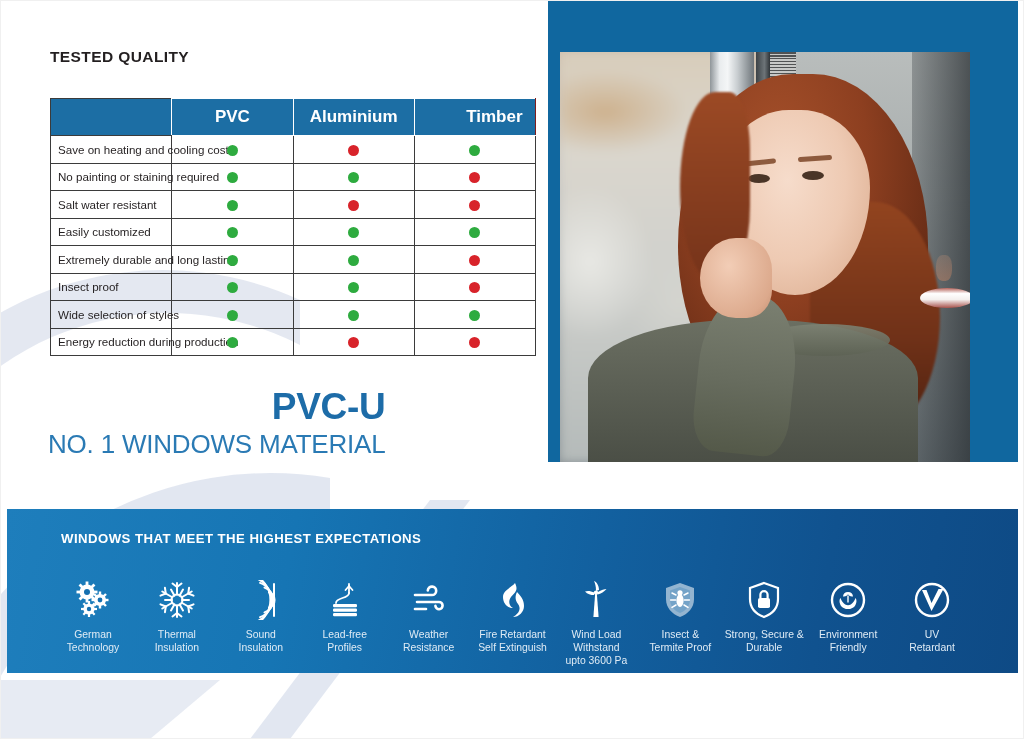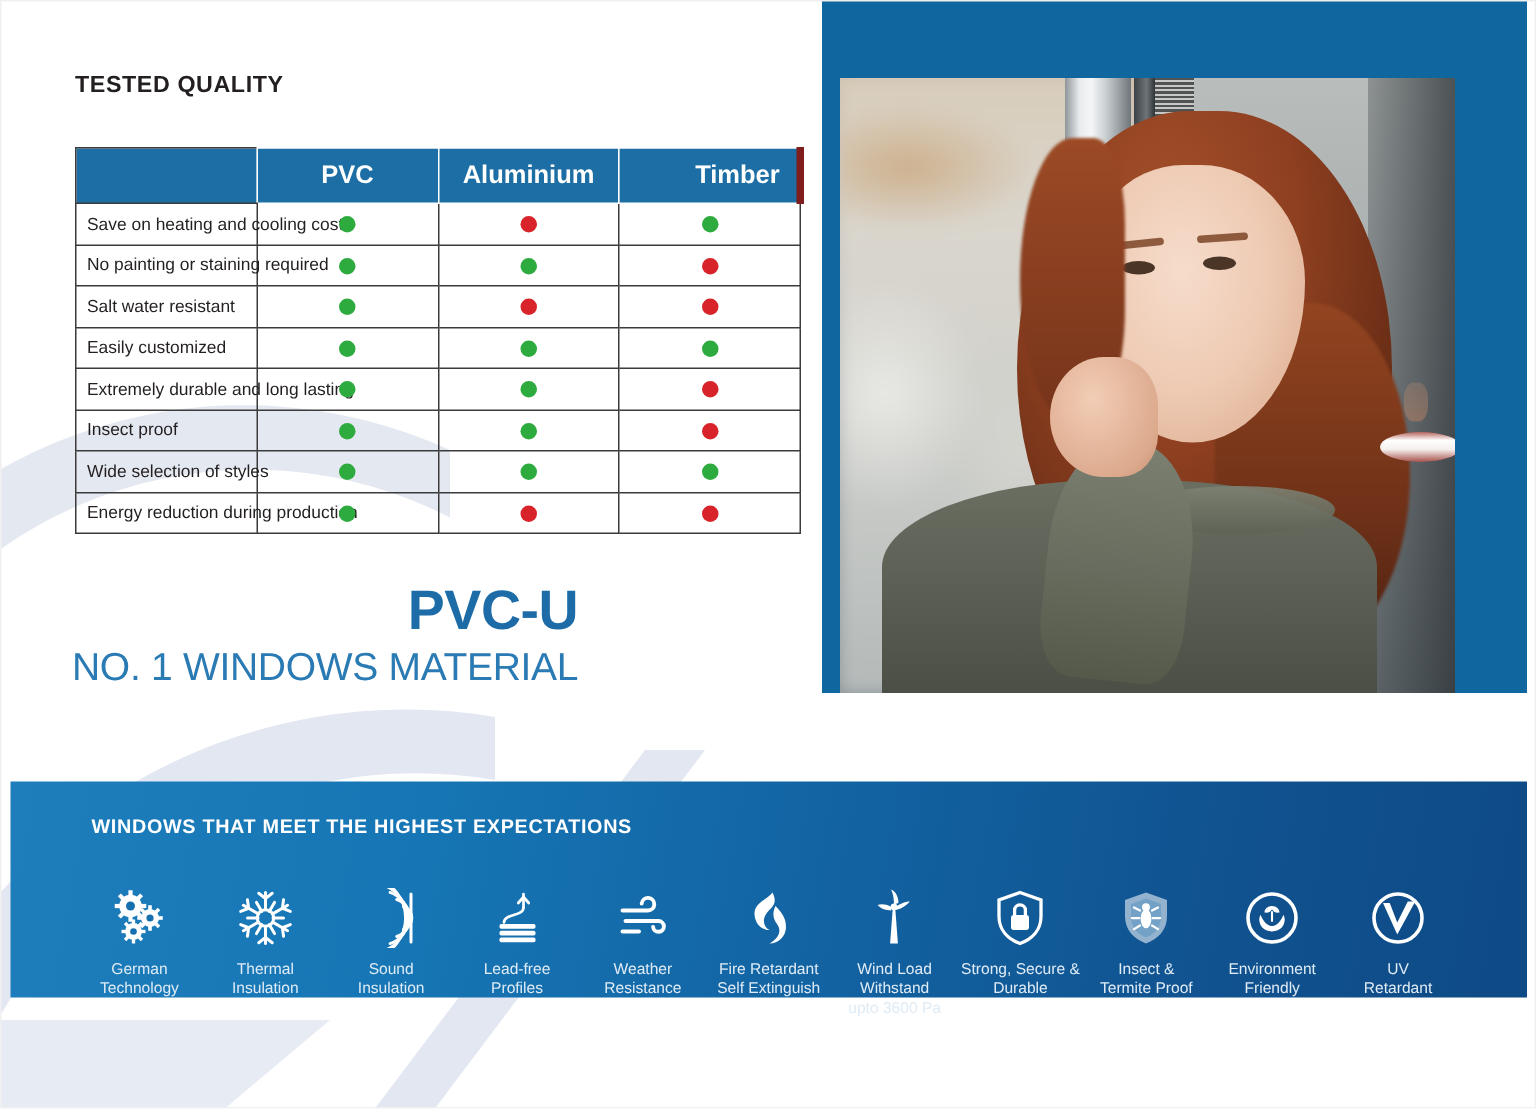--- a/index.html
+++ b/index.html
@@ -14,21 +14,21 @@
       letter-spacing:.4px;color:#231f20;z-index:3;}
 
   
   .tbl{position:absolute;left:50px;top:98px;width:486px;border-collapse:collapse;z-index:3;
        table-layout:fixed;}
   .tbl td,.tbl th{border:1px solid #3b3b3b;padding:0;}
   .tbl thead th{background:#1c6ea4;color:#ffffff;height:36px;font-size:17px;font-weight:bold;
        border:1px solid #ffffff;}
   .tbl thead th.blank{background:#1c6ea4;border-left:1px solid #3b3b3b;border-top:1px solid #3b3b3b;
        border-bottom:1px solid #3b3b3b;}
-  .tbl thead th.lastc{border-right:5px solid #7f1d1d;padding-left:39px;}
+  .tbl thead th.lastc{border-right:1px solid #7f1d1d;padding-left:39px;}
   .tbl tbody td{height:26.5px;font-size:11.6px;color:#231f20;}
   .tbl tbody td.lbl{padding-left:7px;text-align:left;white-space:nowrap;}
   .tbl tbody td.mark{text-align:center;}
   .dot{display:inline-block;width:11px;height:11px;border-radius:50%;vertical-align:middle;}
   .dot.yes{background:#2eab3f;}
   .dot.no{background:#d8232a;}
 
   
   .big-title{position:absolute;left:48px;top:388px;z-index:3;line-height:1.0;text-align:right;}
   .big-title .l1{font-size:37px;font-weight:bold;color:#1d6ca8;letter-spacing:-.3px;}
@@ -80,22 +80,22 @@
   .hand{position:absolute;left:140px;top:186px;width:72px;height:80px;border-radius:50% 40% 35% 50%;
      background:radial-gradient(ellipse at 40% 35%,#f2cdb6,#dca98c 75%,#c28f72);}
   .sweater{position:absolute;left:28px;top:268px;width:330px;height:145px;border-radius:46% 46% 0 0/40% 40% 0 0;
      background:linear-gradient(180deg,#6b6f62 0%,#5c6055 45%,#4a4e45 100%);}
   .sleeve{position:absolute;left:138px;top:242px;width:96px;height:160px;border-radius:46% 46% 24% 24%;
      background:linear-gradient(180deg,#7b8071 0%,#676c5e 55%,#545949 100%);transform:rotate(6deg);}
   .collar{position:absolute;left:200px;top:272px;width:130px;height:32px;border-radius:50%;
      background:linear-gradient(180deg,#7d8273,#5d6254);opacity:.9;}
 
   
-  .banner{position:absolute;left:7px;top:509px;width:1011px;height:144px;z-index:3;
-     background:linear-gradient(100deg,#1e7ebc 0%,#1675b4 28%,#12609f 58%,#10528f 80%,#0e4a85 100%);margin-top:12px;}
+  .banner{position:absolute;left:7px;top:509px;width:1011px;height:164px;z-index:3;
+     background:linear-gradient(100deg,#1e7ebc 0%,#1675b4 28%,#12609f 58%,#10528f 80%,#0e4a85 100%);}
   .banner-title{position:absolute;left:54px;top:22px;color:#ffffff;font-size:13.2px;font-weight:bold;
      letter-spacing:.45px;}
   .icons{position:absolute;left:0;top:68px;width:100%;display:flex;align-items:flex-start;
      justify-content:center;padding:0 44px;box-sizing:border-box;}
   .ic{flex:1 1 0;text-align:center;color:#e8f1f8;}
   .ic .glyph{height:46px;display:flex;align-items:center;justify-content:center;}
   .ic .glyph svg{display:block;}
   .ic .cap{margin-top:5px;font-size:10.4px;line-height:1.25;color:#dfebf5;white-space:pre-line;}
 
   
@@ -380,42 +380,42 @@
    <circle cx="20" cy="12.6" r="2.2"></circle>
  </svg>
         </div>
         <div class="cap">Wind Load
 Withstand
 upto 3600 Pa</div>
       </div>
       <div class="ic">
         <div class="glyph">
           <svg width="40" height="40" viewBox="0 0 40 40">
-   <path d="M20 3 L34 8 v11 c0 9 -6 15 -14 18 c -8 -3 -14 -9 -14 -18 V8 z" fill="none" stroke="#ffffff" stroke-width="2.2"></path>
-   <rect x="14" y="18" width="12" height="10" rx="1.8" fill="#ffffff"></rect>
-   <path d="M16.4 18 v-3.2 a3.6 3.6 0 0 1 7.2 0 V18" fill="none" stroke="#ffffff" stroke-width="2.2"></path>
- </svg>
-        </div>
-        <div class="cap">Strong, Secure &amp;
-Durable</div>
-      </div>
-      <div class="ic">
-        <div class="glyph">
-          <svg width="40" height="40" viewBox="0 0 40 40">
    <path d="M20 3 L34 8 v11 c0 9 -6 15 -14 18 c -8 -3 -14 -9 -14 -18 V8 z" fill="#ffffff" opacity=".55"></path>
    <path d="M20 7 L30 10.6 v8.6 c0 7 -4.4 11.6 -10 13.8 c -5.6 -2.2 -10 -6.8 -10 -13.8 v-8.6 z" fill="#1670b0" opacity=".25"></path>
    <g fill="#ffffff">
               <ellipse cx="20" cy="20.5" rx="3.6" ry="6.4"></ellipse>
               <circle cx="20" cy="12.8" r="2.6"></circle>
    <path d="M16 15 l-4 -2 M24 15 l4 -2 M15.6 20 l-5 0 M24.4 20 l5 0 M16 25 l-4 2.4 M24 25 l4 2.4" stroke="#ffffff" stroke-width="1.5" stroke-linecap="round" fill="none"></path>
             </g>
  </svg>
         </div>
         <div class="cap">Insect &amp;
 Termite Proof</div>
+      </div>
+      <div class="ic">
+        <div class="glyph">
+          <svg width="40" height="40" viewBox="0 0 40 40">
+   <path d="M20 3 L34 8 v11 c0 9 -6 15 -14 18 c -8 -3 -14 -9 -14 -18 V8 z" fill="none" stroke="#ffffff" stroke-width="2.2"></path>
+   <rect x="14" y="18" width="12" height="10" rx="1.8" fill="#ffffff"></rect>
+   <path d="M16.4 18 v-3.2 a3.6 3.6 0 0 1 7.2 0 V18" fill="none" stroke="#ffffff" stroke-width="2.2"></path>
+ </svg>
+        </div>
+        <div class="cap">Strong, Secure &amp;
+Durable</div>
       </div>
       <div class="ic">
         <div class="glyph">
           <svg width="40" height="40" viewBox="0 0 40 40">
    <circle cx="20" cy="20" r="16" fill="none" stroke="#ffffff" stroke-width="2.4"></circle>
    <g fill="#ffffff">
      <path d="M20 12 c-3 0 -5 2 -5 4.4 c 2.6 .4 4.4 -.8 5 -2.2 c .6 1.4 2.4 2.6 5 2.2 C 25 14 23 12 20 12 z"></path>
      <path d="M19.3 15.5 h1.4 v7 h-1.4 z"></path>
      <path d="M12.5 18 c -1.6 1.6 -1.2 6 1 8.4 c 1.4 1.5 3.6 2.6 6.5 2.6 c 2.9 0 5.1 -1.1 6.5 -2.6 c 2.2 -2.4 2.6 -6.8 1 -8.4 c -.9 2.6 -2.6 5.2 -4.7 6.5 c -1 .6 -1.9 .8 -2.8 .8 c -.9 0 -1.8 -.2 -2.8 -.8 c -2.1 -1.3 -3.8 -3.9 -4.7 -6.5 z"></path>
    </g>

